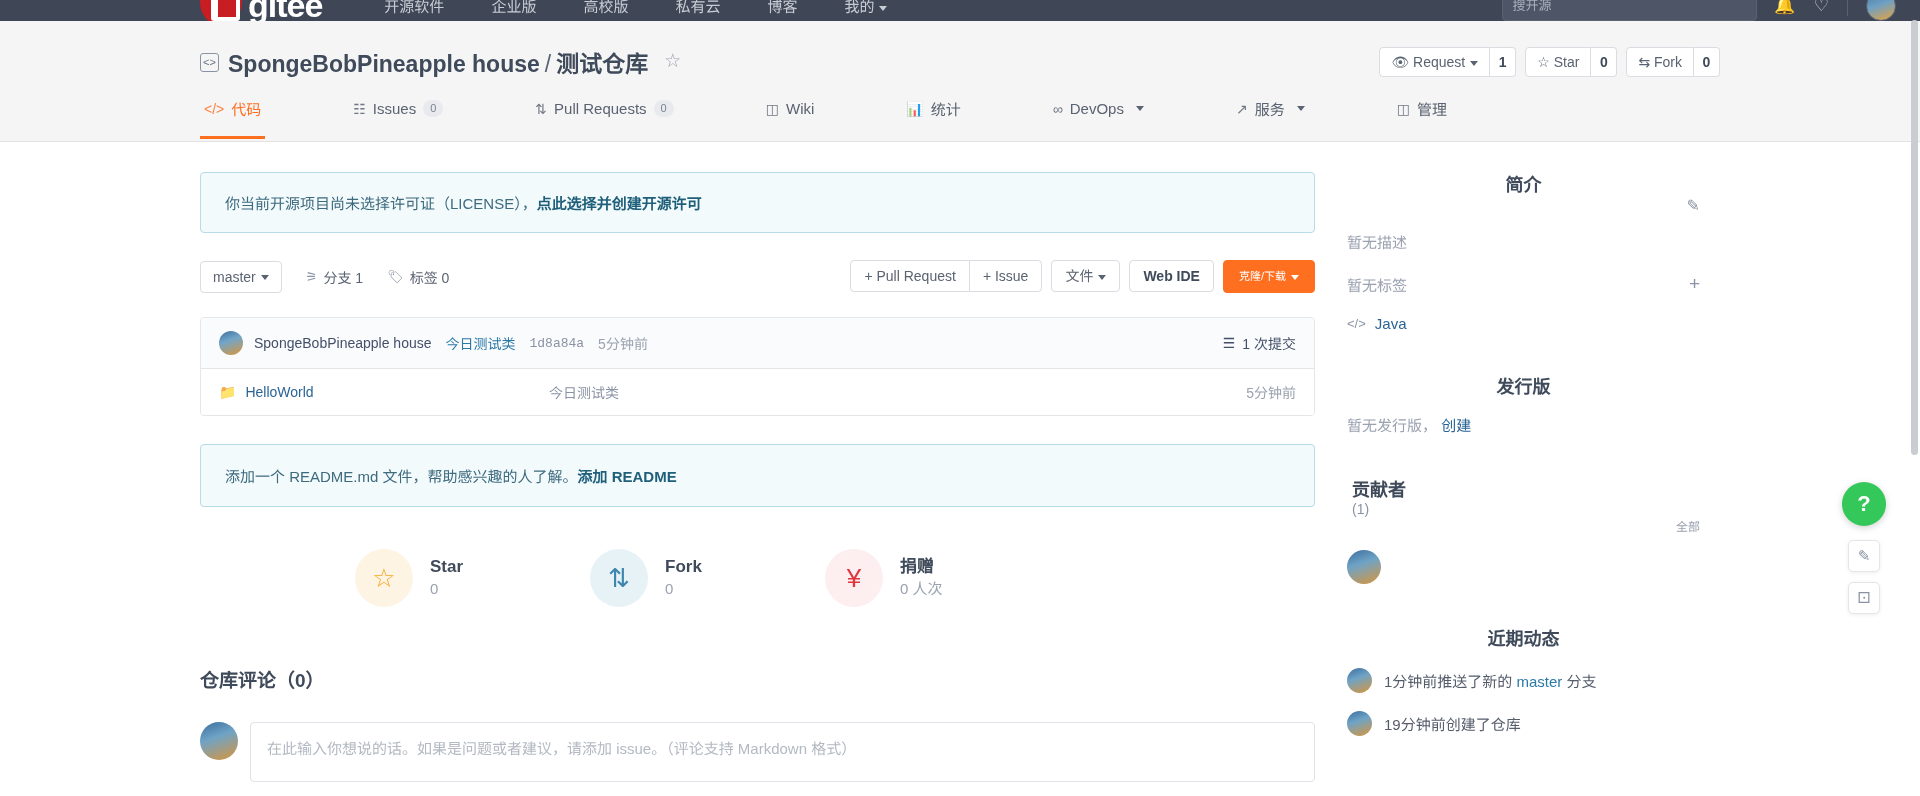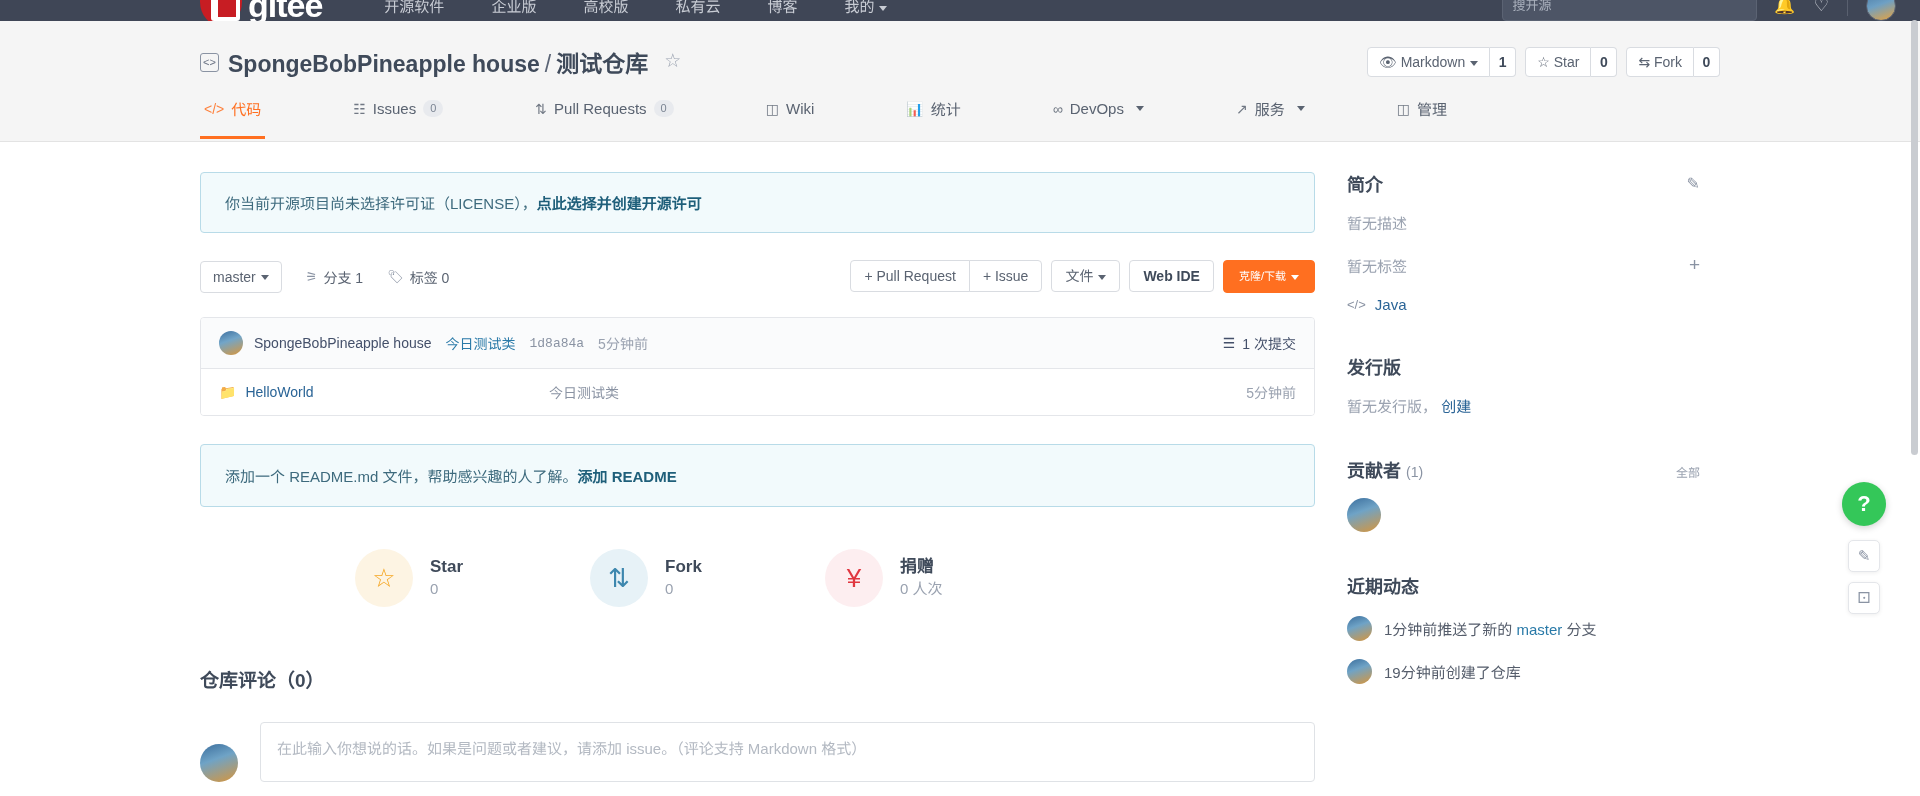--- a/index.html
+++ b/index.html
@@ -211,36 +211,37 @@
   .stat-circle {
     width: 58px; height: 58px; border-radius: 50%;
     display: flex; align-items: center; justify-content: center;
     font-size: 26px; margin-right: 17px; flex: 0 0 auto;
   }
   .stat-label { font-size: 17px; font-weight: 700; color: #3f4a5a; line-height: 1.35; }
   .stat-val { font-size: 15px; color: #9aa2b0; line-height: 1.35; }
 
   
   .comment-title { margin-top: 58px; font-size: 19px; font-weight: 700; color: #3f4a5a; }
-  .comment-row { display: flex; gap: 22px; margin-top: 30px; align-items: flex-end; }
+  .comment-row { display: flex; gap: 12px; margin-top: 30px; align-items: flex-start; }
   .avatar-md {
     width: 38px; height: 38px; border-radius: 50%; flex: 0 0 auto;
     background: linear-gradient(160deg,#3a6d9c 0%, #6fa3c6 40%, #d8953a 100%);
   }
   .comment-box {
     flex: 1; border: 1px solid #dfe2e6; border-radius: 4px;
     background: #fff; padding: 14px 16px;
     font-size: 15px; color: #b3b9c2; min-height: 60px;
   }
 
   
   .side-h {
     display: flex; align-items: center;
     font-size: 18px; font-weight: 700; color: #3f4a5a;
     margin-bottom: 16px;
+    flex-direction: column;
   }
   .side-h .edit-ico { margin-left: auto; color: #8a93a3; font-size: 16px; cursor: pointer; }
   .side-muted { font-size: 15px; color: #9aa2b0; margin-bottom: 21px; }
   .side-row { display: flex; align-items: center; font-size: 15px; color: #9aa2b0; margin-bottom: 20px; }
   .side-row .plus { margin-left: auto; color: #8a93a3; font-size: 19px; cursor: pointer; }
   .lang-row { display: flex; align-items: center; gap: 9px; font-size: 15px; color: #2a6496; cursor: pointer; }
   .lang-row .lico { color: #8a93a3; font-size: 13px; }
   .side-sec { margin-top: 40px; }
   .side-link { color: #2a6496; text-decoration: none; cursor: pointer; }
   .contrib-head { display: flex; align-items: baseline; }
@@ -312,21 +313,21 @@
   <div class="repo-header">
     <div class="repo-title-row">
       <span class="repo-icon">&lt;&gt;</span>
       <span class="repo-title">
         <span>SpongeBobPineapple house</span><span class="slash">/</span><span>测试仓库</span>
       </span>
       <span class="repo-badge">☆</span>
 
       <div class="repo-actions">
         <div class="btn-group">
-          <span>👁 <span>Markdown</span><i class="caret"></i></span>
+          <span>👁 <span>Request</span><i class="caret"></i></span>
           <span class="btn-count">1</span>
         </div>
         <div class="btn-group">
           <span>☆ <span>Star</span></span>
           <span class="btn-count">0</span>
         </div>
         <div class="btn-group">
           <span>⇆ <span>Fork</span></span>
           <span class="btn-count">0</span>
         </div>

